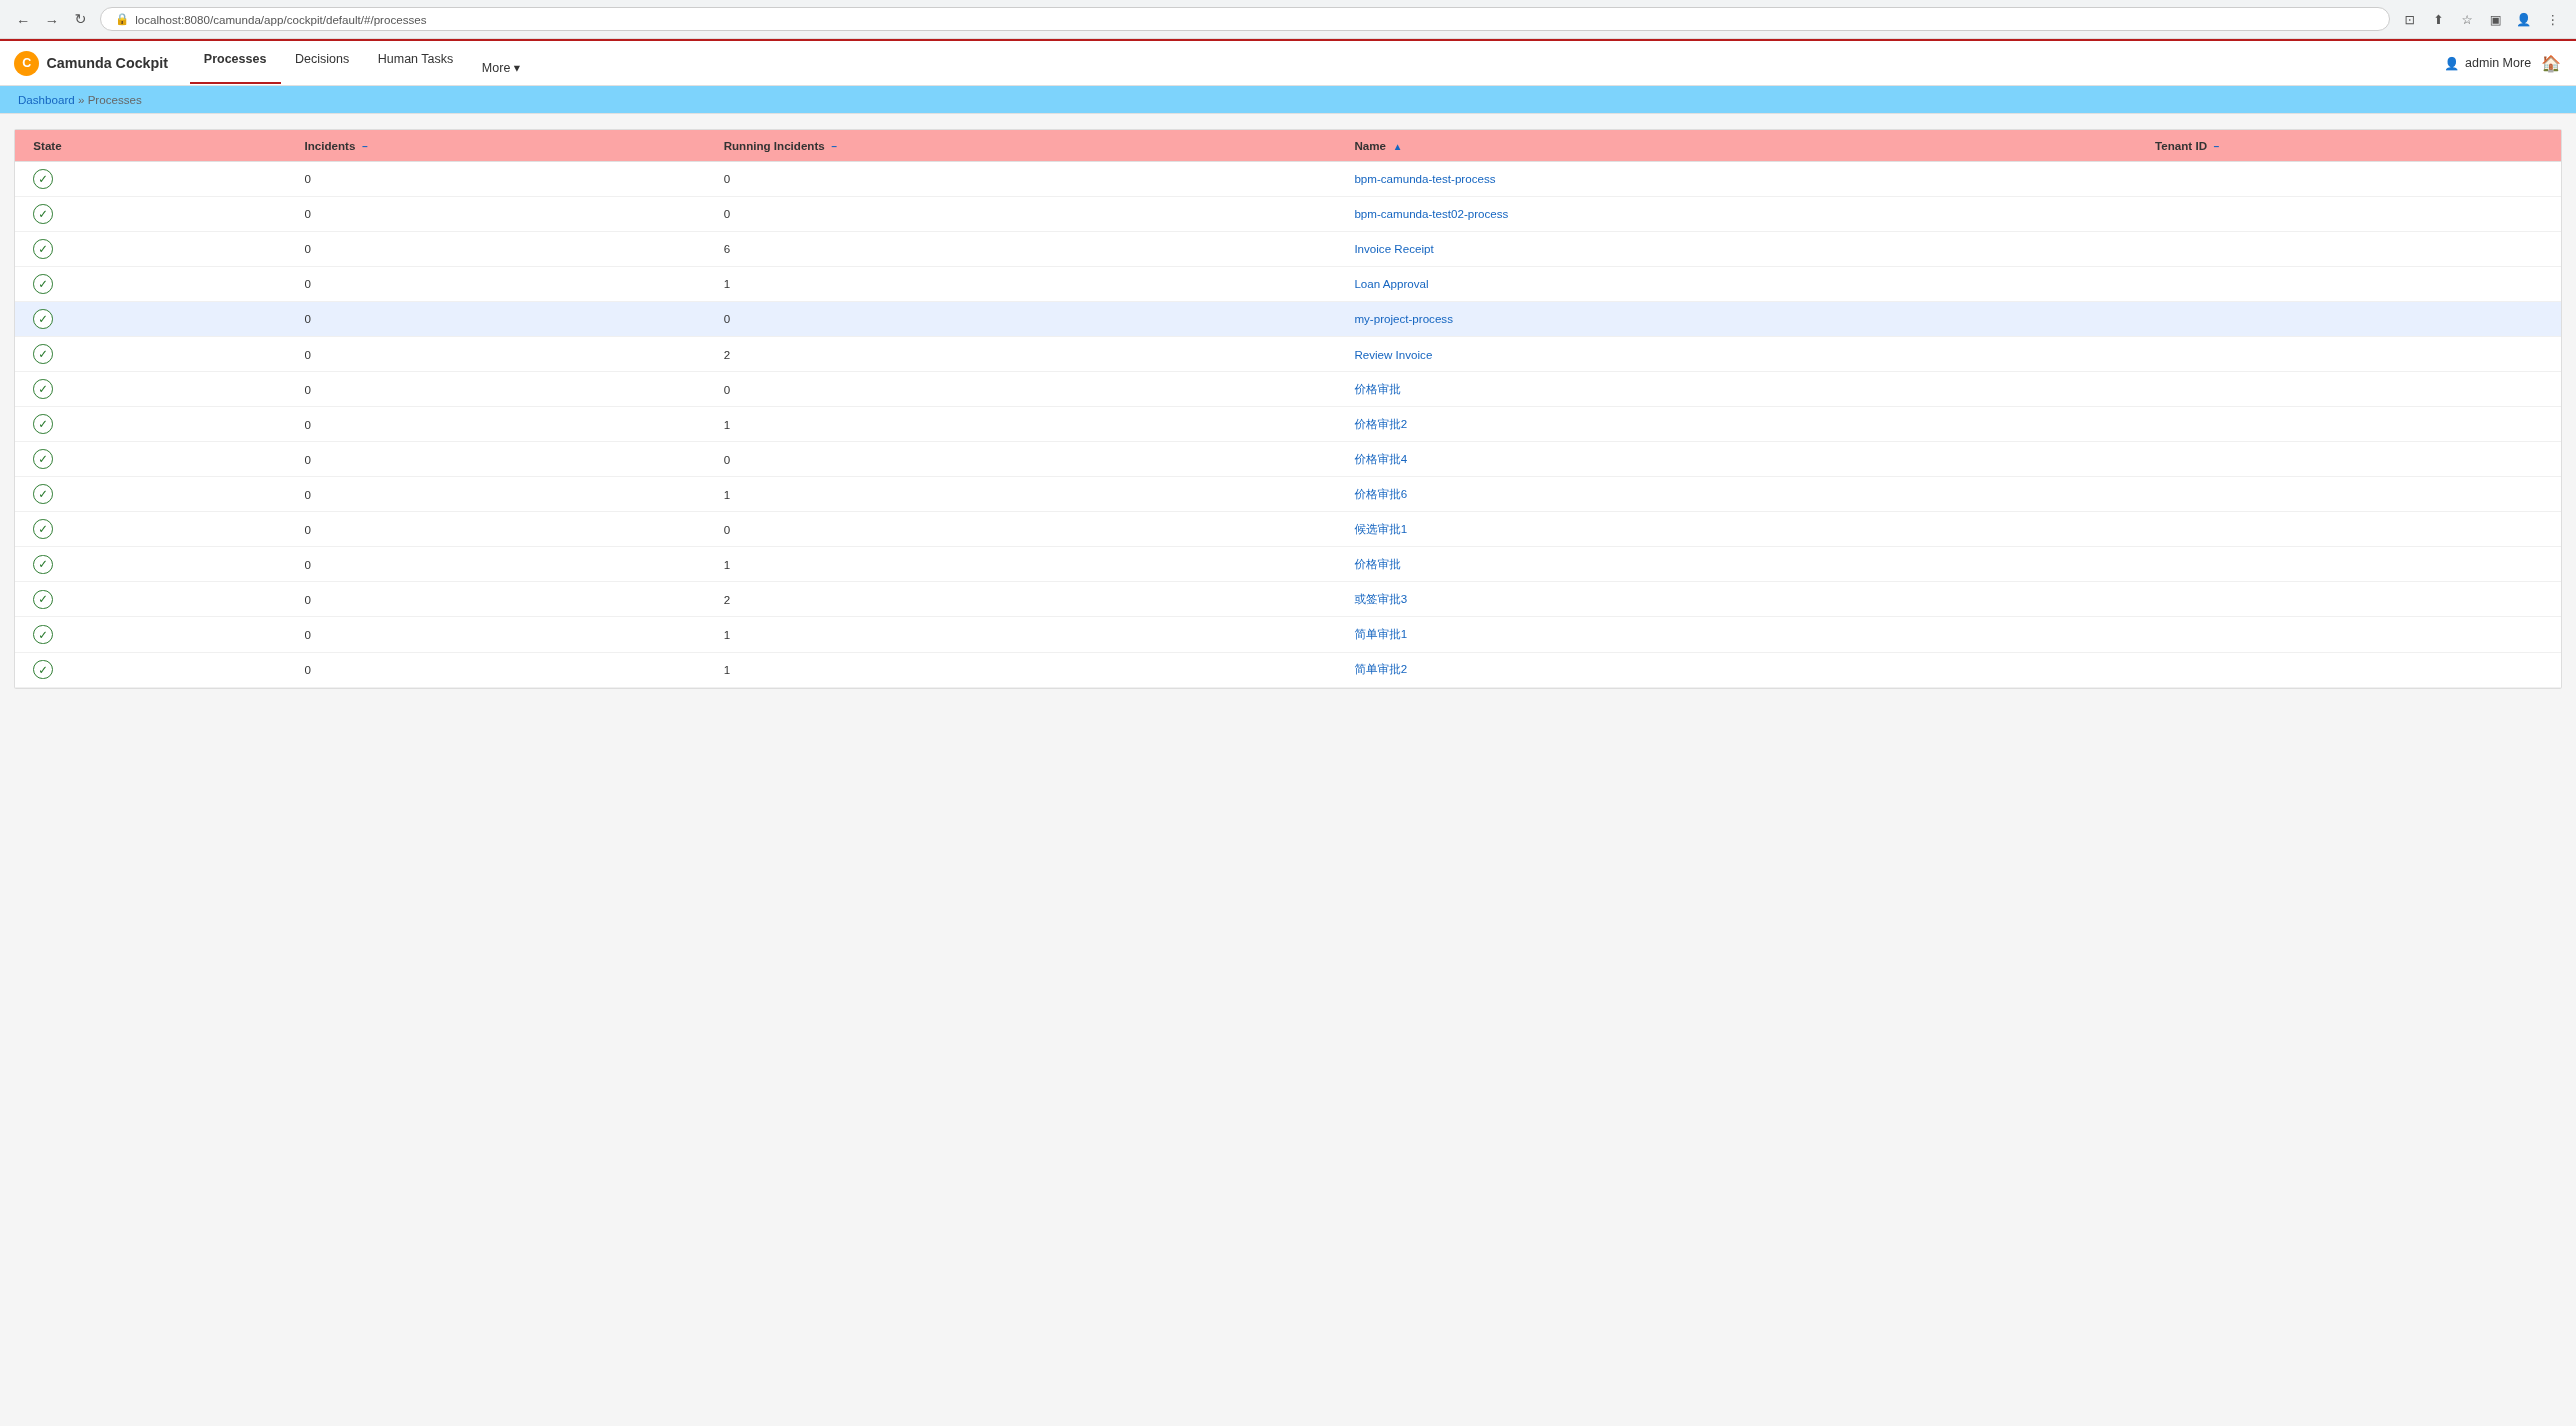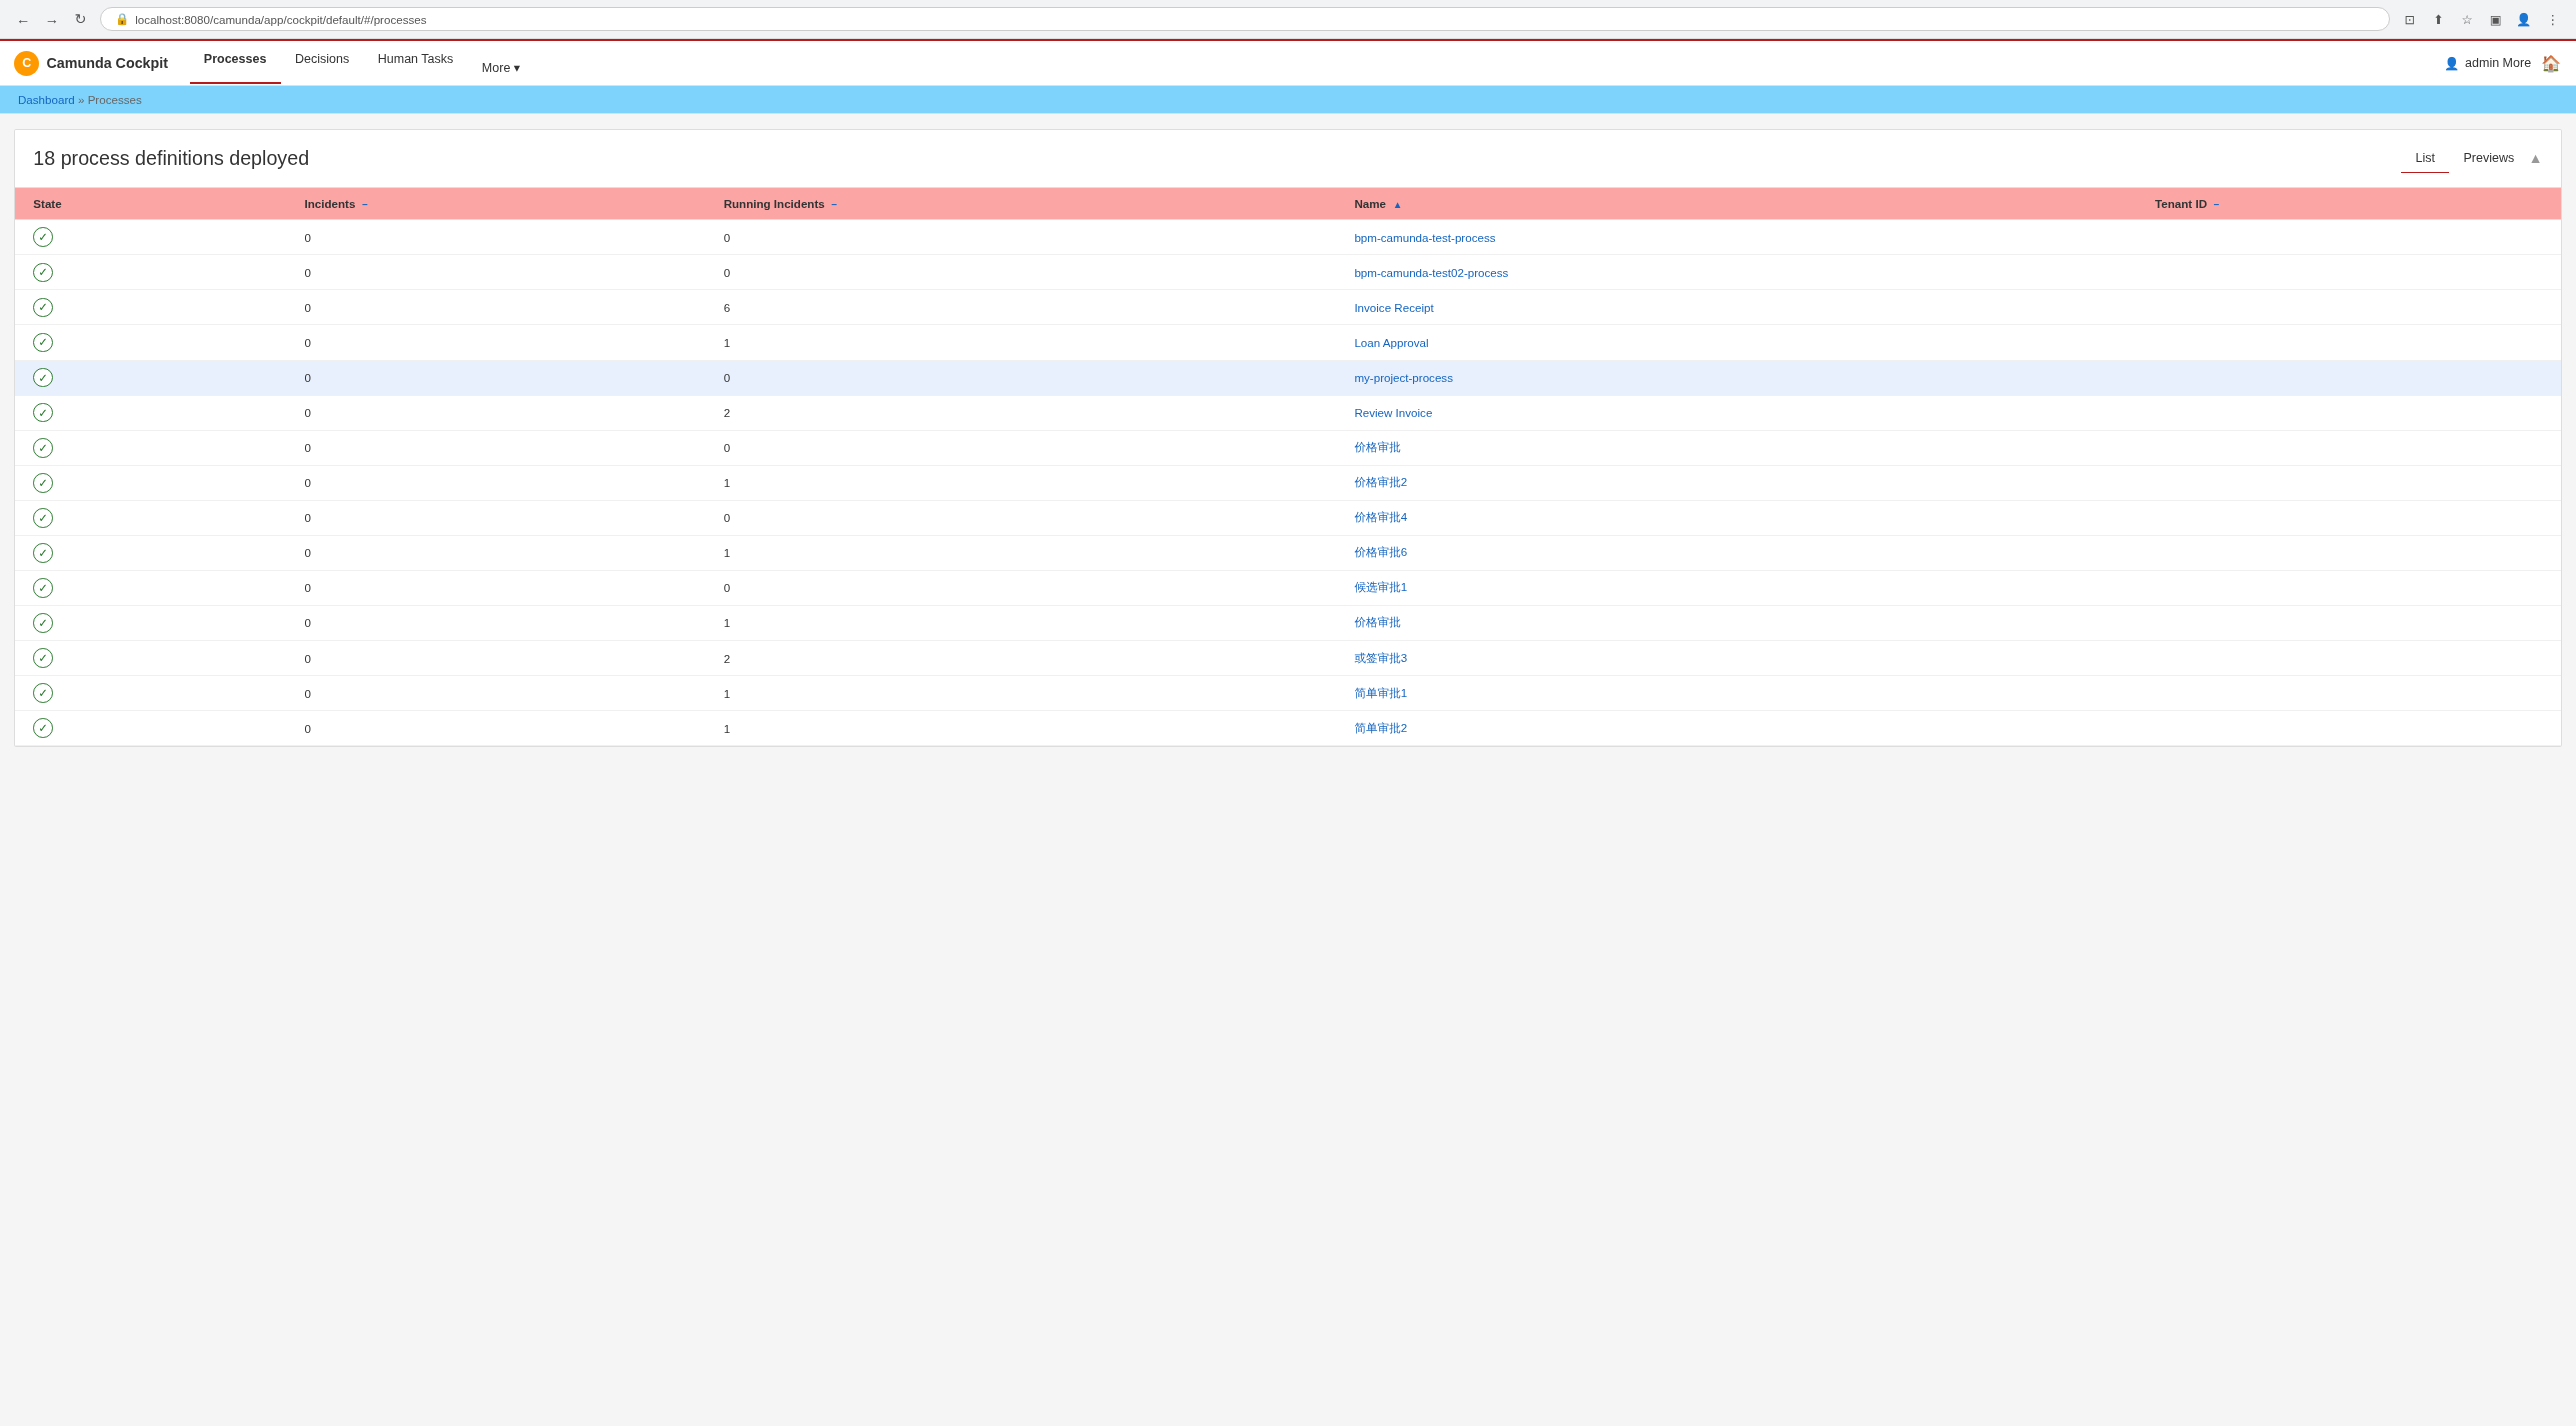--- a/index.html
+++ b/index.html
@@ -179,28 +179,20 @@
 </nav>
 
 <div class="breadcrumb">
   <a>Dashboard</a>
   <span>»</span>
   <span>Processes</span>
 </div>
 
 <div class="main-content">
   <div class="panel">
-    <div class="panel-header">
-      <span class="panel-title">18 process definitions deployed</span>
-      <div class="view-tabs">
-        <div class="view-tab active">List</div>
-        <div class="view-tab">Previews</div>
-      </div>
-      <span class="panel-collapse">▲</span>
-    </div>
     <div class="table-container">
       <table class="process-table">
         <thead>
           <tr>
             <th>
               <span>State</span>
             </th>
             <th>
               <span>Incidents</span>
               <span class="sort-icon">−</span>

